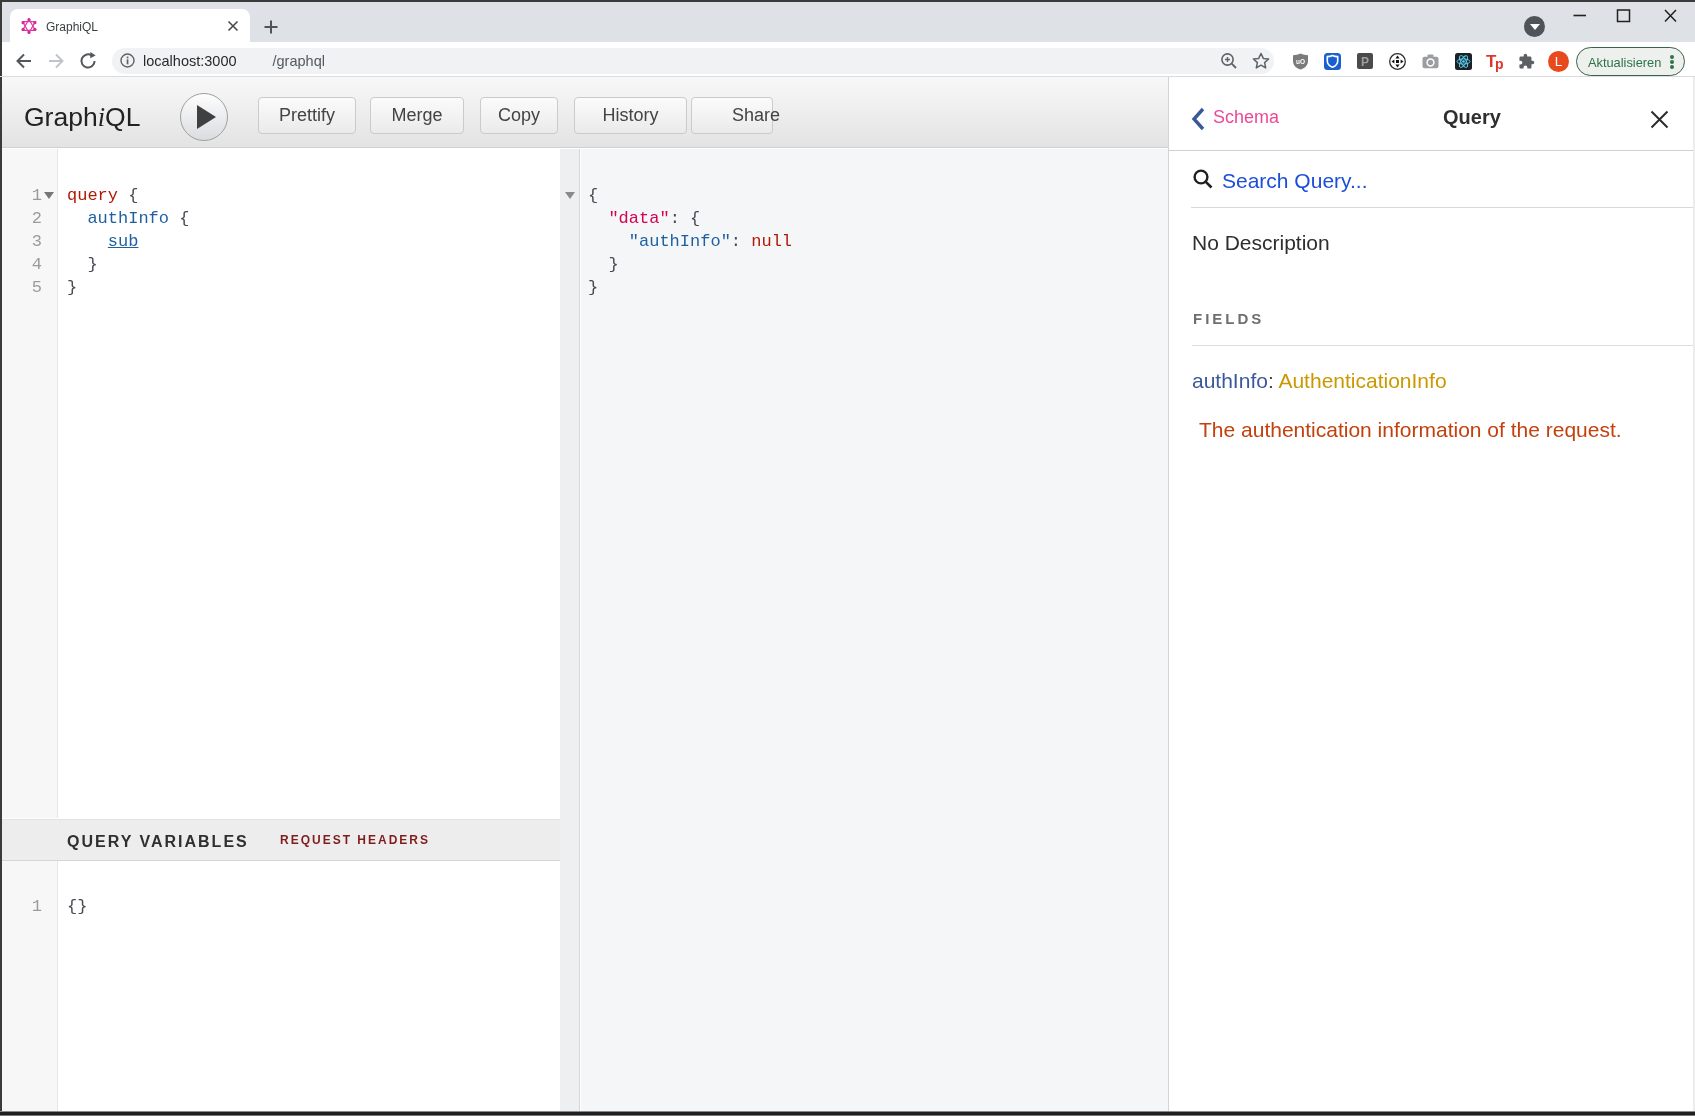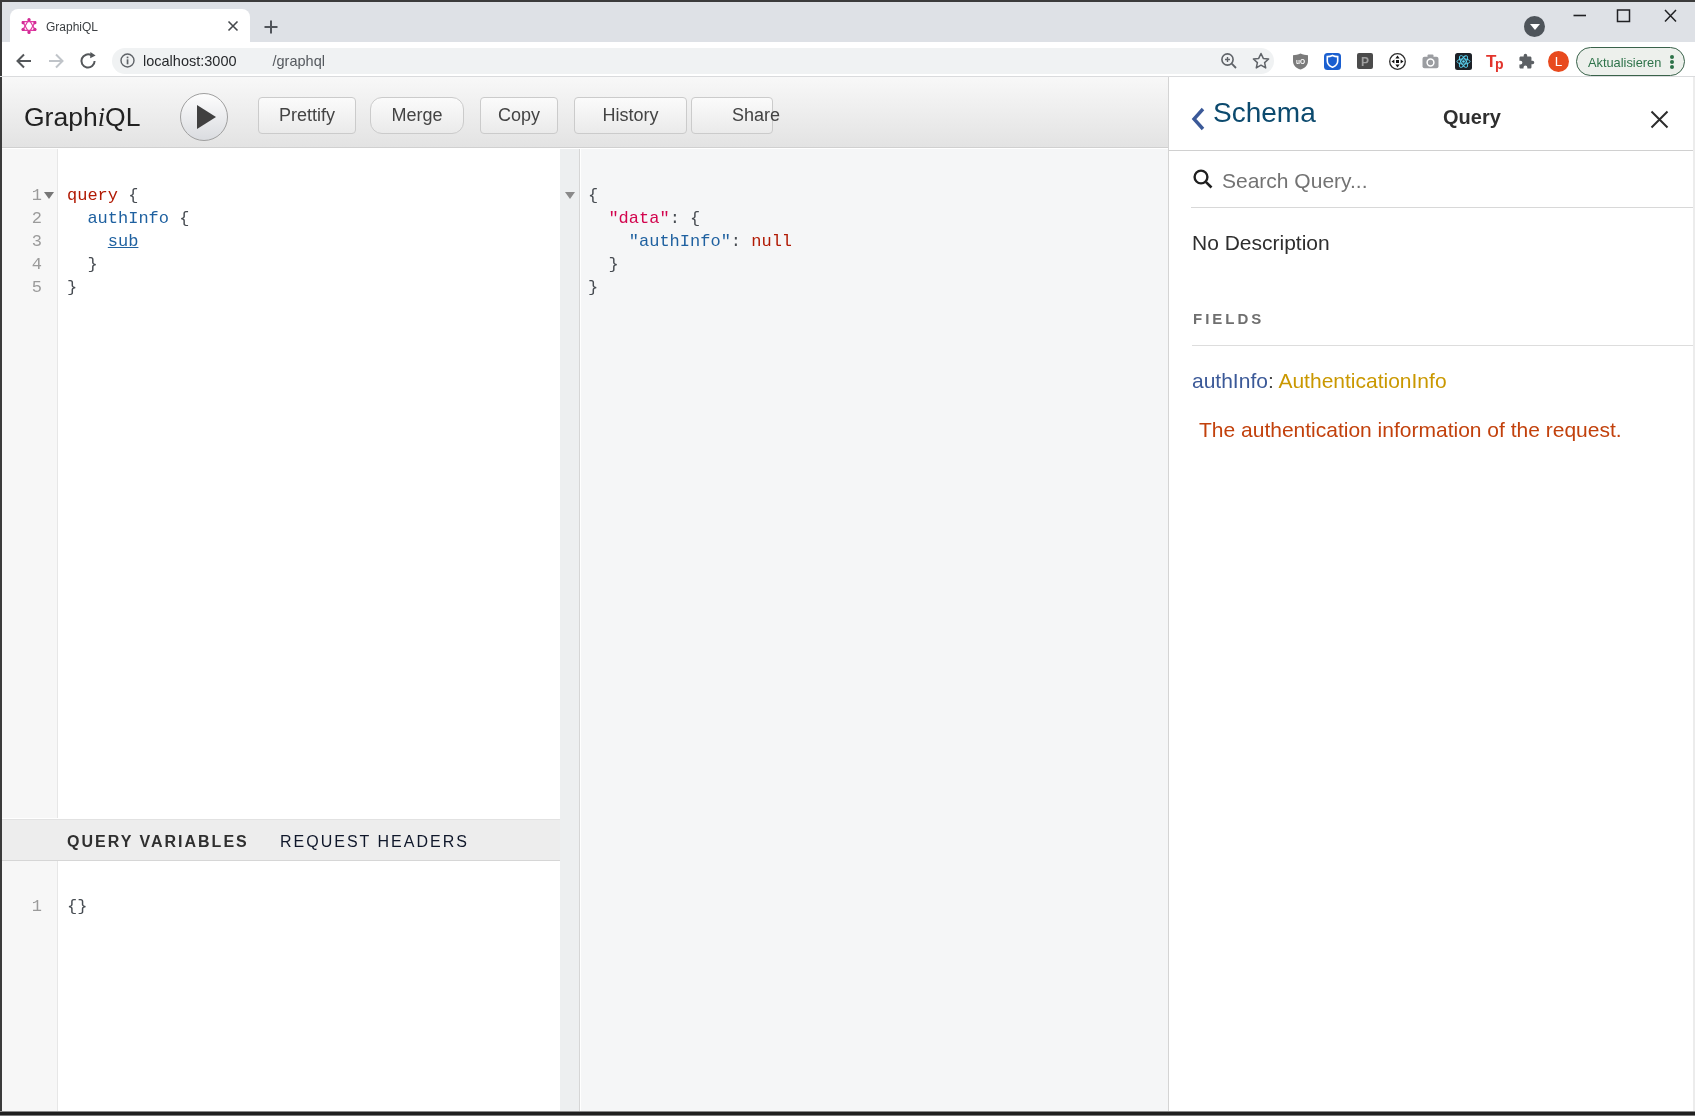--- a/index.html
+++ b/index.html
@@ -133,21 +133,21 @@
 <div class="abs" style="left:1670px;top:59.5px;width:4px;height:4px;border-radius:50%;background:#2d7249;"></div>
 <div class="abs" style="left:1670px;top:64.5px;width:4px;height:4px;border-radius:50%;background:#2d7249;"></div>
 
 <div class="abs" style="left:2px;top:77px;width:1166px;height:71px;background:linear-gradient(#f8f8f8,#e3e3e3);border-bottom:1px solid #d0d0d0;"></div>
 <div class="abs" style="left:24px;top:102px;font-size:26.5px;color:#222;">Graph<i style="font-family:'Liberation Serif',serif;">i</i>QL</div>
 
 <div class="abs" style="left:180px;top:93px;width:48px;height:48px;border-radius:50%;background:linear-gradient(#fdfdfd,#dadce0);border:1px solid #9f9f9f;"></div>
 <div class="abs" style="left:197px;top:105px;width:0;height:0;border-top:12px solid transparent;border-bottom:12px solid transparent;border-left:19px solid #404040;"></div>
 
 <div class="abs gqlbtn" style="left:258px;top:97px;width:98px;">Prettify</div>
-<div class="abs gqlbtn" style="left:370px;top:97px;width:94px;border-radius:12px;">Merge</div>
+<div class="abs gqlbtn" style="left:370px;top:97px;width:94px;">Merge</div>
 <div class="abs gqlbtn" style="left:480px;top:97px;width:78px;">Copy</div>
 <div class="abs gqlbtn" style="left:574px;top:97px;width:113px;">History</div>
 <div class="abs gqlbtn" style="left:691px;top:97px;width:82px;padding-left:40px;">Share</div>
 <style>
   .gqlbtn { height:37px; border:1px solid #cbcbcb; border-radius:4px; background:linear-gradient(#fbfbfb,#eaeaea); color:#444; font-size:18px; text-align:center; line-height:35px; }
 </style>
 
 <div class="abs" style="left:2px;top:149px;width:558px;height:669px;background:#fff;"></div>
 <div class="abs" style="left:2px;top:149px;width:56px;height:669px;background:#f7f7f7;border-right:1px solid #e7e7e7;"></div>
 <pre class="abs" style="left:0;top:183.5px;width:42px;font-size:17px;line-height:23.1px;color:#9b9b9b;text-align:right;">1
@@ -157,52 +157,52 @@
 5</pre>
 <div class="abs" style="left:44px;top:192px;width:0;height:0;border-left:5px solid transparent;border-right:5px solid transparent;border-top:7px solid #777;"></div>
 <pre class="abs" style="left:67px;top:183.5px;font-size:17px;line-height:23.1px;color:#464b51;"><span style="color:#B11A04;">query</span> {
   <span style="color:#1F61A0;">authInfo</span> {
     <span style="color:#1F61A0;text-decoration:underline;">sub</span>
   }
 }</pre>
 
 <div class="abs" style="left:2px;top:819px;width:558px;height:42px;background:#ededed;border-top:1px solid #e2e2e2;border-bottom:1px solid #d6d6d6;"></div>
 <div class="abs" style="left:67px;top:833px;font-size:16px;font-weight:bold;letter-spacing:2px;color:#2f2f2f;">QUERY VARIABLES</div>
-<div class="abs" style="left:280px;top:833px;font-size:16px;font-weight:normal;letter-spacing:2px;color:#0f172a;">REQUEST HEADERS</div>
+<div class="abs" style="left:280px;top:833px;font-size:12px;font-weight:bold;letter-spacing:2px;color:#7f1d1d;">REQUEST HEADERS</div>
 <div class="abs" style="left:2px;top:861px;width:558px;height:251px;background:#fff;"></div>
 <div class="abs" style="left:2px;top:861px;width:56px;height:251px;background:#f7f7f7;border-right:1px solid #e7e7e7;"></div>
 <pre class="abs" style="left:0;top:894.5px;width:42px;font-size:17px;line-height:23.1px;color:#9b9b9b;text-align:right;">1</pre>
 <pre class="abs" style="left:67px;top:894.5px;font-size:17px;line-height:23.1px;color:#464b51;">{}</pre>
 
 <div class="abs" style="left:560px;top:149px;width:20px;height:963px;background:#edeff0;border-right:1px solid #d6d6d6;"></div>
 <div class="abs" style="left:565px;top:192px;width:0;height:0;border-left:5px solid transparent;border-right:5px solid transparent;border-top:7px solid #8a8a8a;"></div>
 <div class="abs" style="left:581px;top:149px;width:587px;height:963px;background:#f5f6f7;"></div>
 <pre class="abs" style="left:588px;top:183.5px;font-size:17px;line-height:23.1px;color:#464b51;">{
   <span style="color:#D2054E;">"data"</span>: {
     <span style="color:#1F61A0;">"authInfo"</span>: <span style="color:#B11A04;">null</span>
   }
 }</pre>
 
 <div class="abs" style="left:1168px;top:77px;width:527px;height:1035px;background:#fff;border-left:1px solid #d4d4d4;"></div>
 
 <div class="abs" style="left:1169px;top:77px;width:526px;height:74px;border-bottom:1px solid #d0d0d0;"></div>
 <svg class="abs" style="left:1191px;top:107px;" width="14" height="24" viewBox="0 0 14 24">
   <path d="M12 2 L3 12 L12 22" stroke="#3B5998" stroke-width="3.4" fill="none"></path>
 </svg>
-<div class="abs" style="left:1213px;top:97px;font-size:28px;color:#0c4a6e;">Schema</div>
+<div class="abs" style="left:1213px;top:107px;font-size:18px;color:#ec4899;">Schema</div>
 <div class="abs" style="left:1443px;top:106px;font-size:20px;font-weight:bold;color:#2f2f2f;">Query</div>
 <svg class="abs" style="left:1650px;top:110px;" width="19" height="19" viewBox="0 0 19 19">
   <path d="M1.5 1.5 L17.5 17.5 M17.5 1.5 L1.5 17.5" stroke="#2c2c2c" stroke-width="2"></path>
 </svg>
 
 <svg class="abs" style="left:1192px;top:168px;" width="22" height="22" viewBox="0 0 22 22">
   <circle cx="9" cy="9" r="6.4" stroke="#1f1f1f" stroke-width="2.4" fill="none"></circle>
   <path d="M13.8 13.8 L19.5 19.5" stroke="#1f1f1f" stroke-width="2.6"></path>
 </svg>
-<div class="abs" style="left:1222px;top:169px;font-size:21px;color:#737373;">Search Query...</div>
+<div class="abs" style="left:1222px;top:169px;font-size:21px;color:#1d4ed8;">Search Query...</div>
 <div class="abs" style="left:1191px;top:207px;width:504px;height:1px;background:#d8d8d8;"></div>
 
 <div class="abs" style="left:1192px;top:231px;font-size:21px;color:#2e2e2e;">No Description</div>
 <div class="abs" style="left:1193px;top:310px;font-size:15px;font-weight:bold;letter-spacing:3px;color:#6f6f6f;">FIELDS</div>
 <div class="abs" style="left:1192px;top:345px;width:503px;height:1px;background:#ddd;"></div>
 <div class="abs" style="left:1192px;top:369px;font-size:21px;"><span style="color:#3B5998;">authInfo</span><span style="color:#444;">:</span> <span style="color:#CA9800;">AuthenticationInfo</span></div>
 <div class="abs" style="left:1199px;top:418px;font-size:21px;color:#c2410c;">The authentication information of the request.</div>
 
 <div class="abs" style="left:1693px;top:77px;width:2px;height:1035px;background:#ececec;"></div>
 <div class="abs" style="left:0;top:1111px;width:1695px;height:1px;background:#888;"></div>

